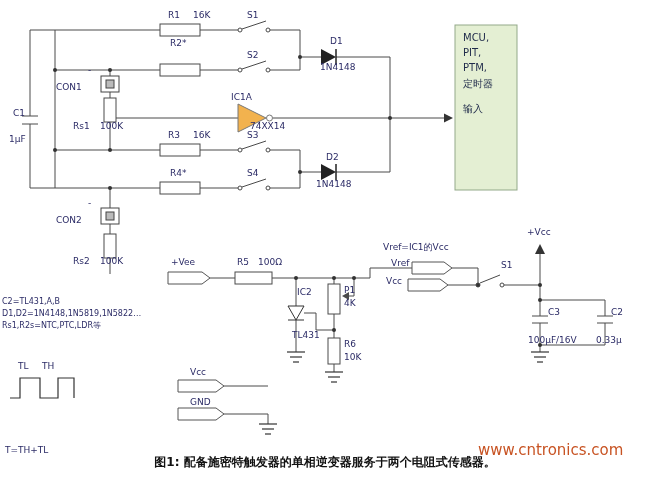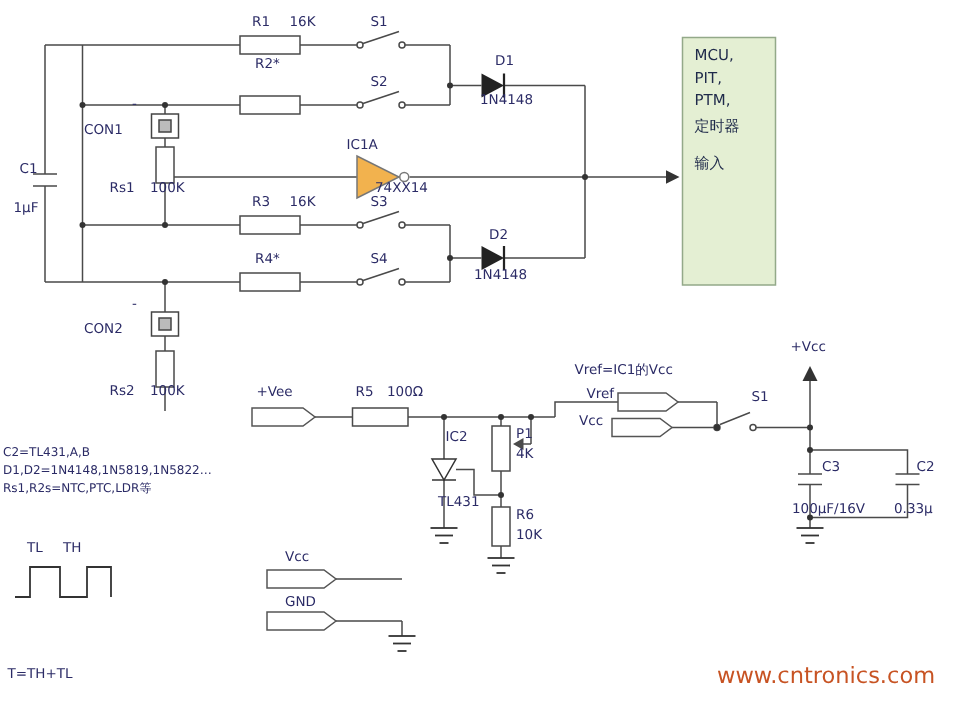--- a/index.html
+++ b/index.html
@@ -235,15 +235,16 @@
 <span class="lbl" style="left:190px;top:368px">Vcc</span>
 <span class="lbl" style="left:190px;top:398px">GND</span>
 <span class="lbl" style="left:18px;top:362px">TL</span>
 <span class="lbl" style="left:42px;top:362px">TH</span>
 <span class="lbl" style="left:5px;top:446px">T=TH+TL</span>
 
 <span class="note" style="left:2px;top:298px">C2=TL431,A,B</span>
 <span class="note" style="left:2px;top:310px">D1,D2=1N4148,1N5819,1N5822…</span>
 <span class="note" style="left:2px;top:322px">Rs1,R2s=NTC,PTC,LDR等</span>
 
+<div class="caption">图1: 配备施密特触发器的单相逆变器服务于两个电阻式传感器。</div>
 <div class="watermark">www.cntronics.com</div>
 
 </div>
 
 </body></html>

